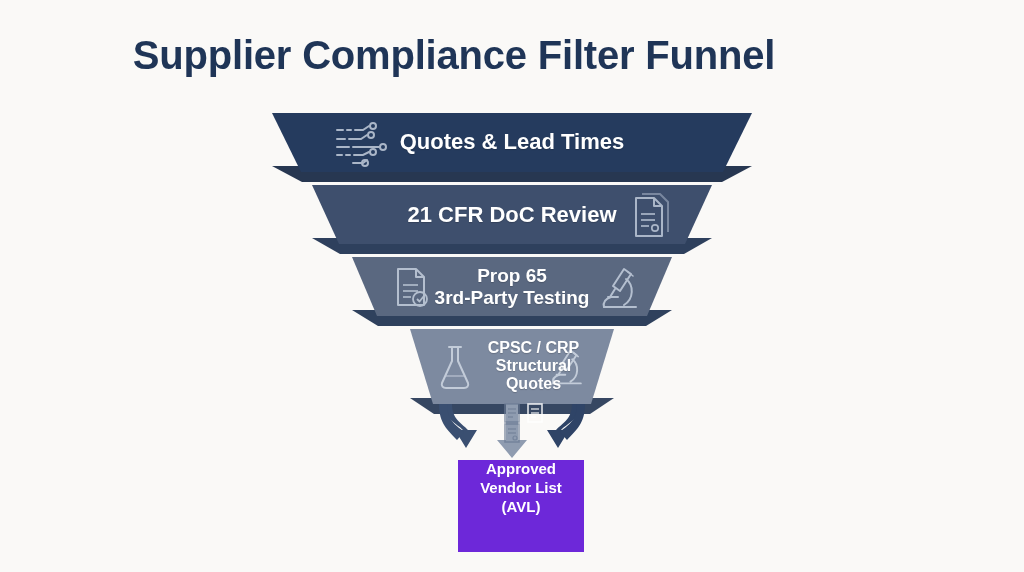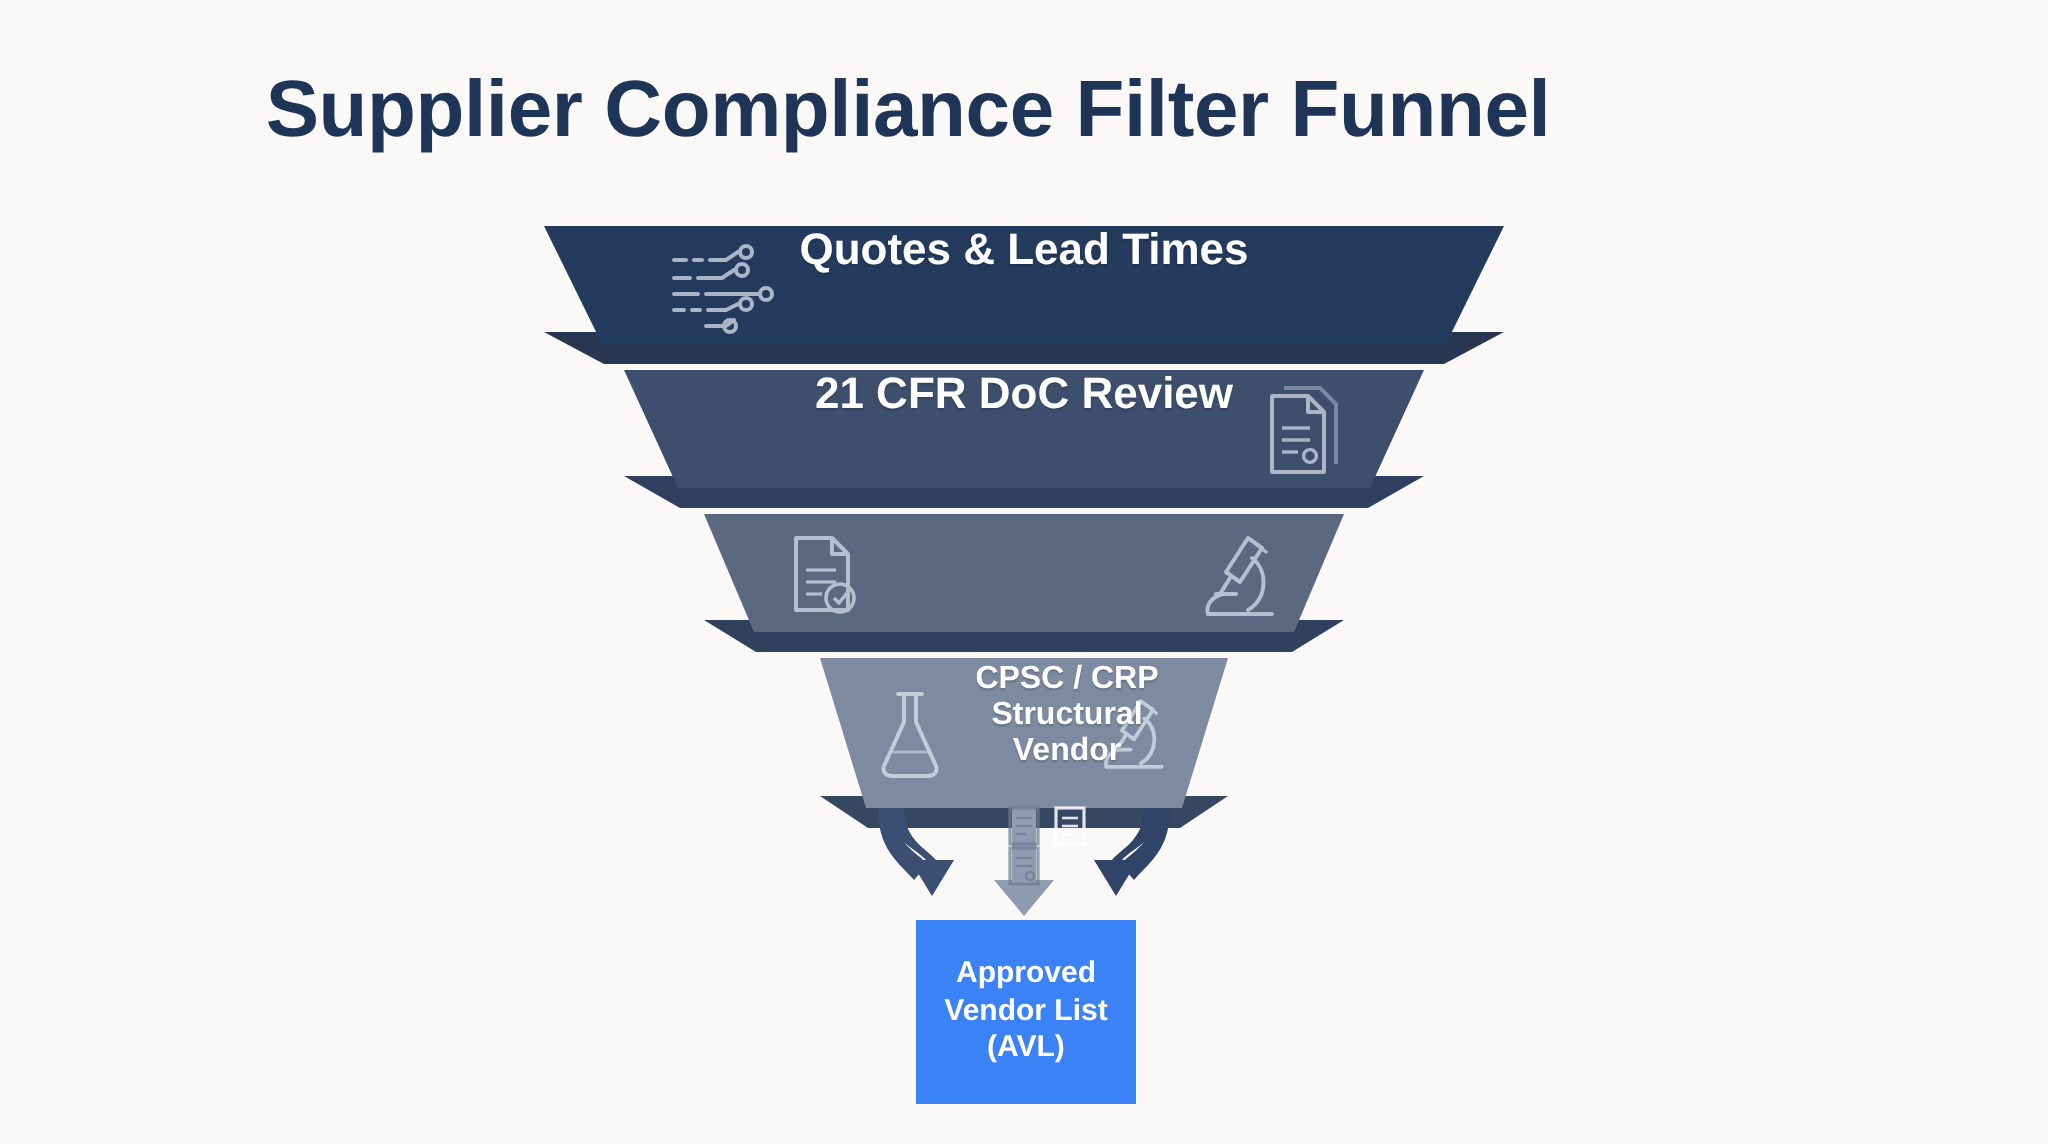--- a/index.html
+++ b/index.html
@@ -29,45 +29,45 @@
     font-size: 40px;
     font-weight: bold;
     color: #1f3557;
     letter-spacing: -0.2px;
     line-height: 1.1;
     white-space: nowrap;
   }
   .layer {
     position: absolute;
     display: flex;
-    align-items: flex-start;
+    align-items: center;
     justify-content: center;
   }
   .layer-label {
     position: relative;
     color: #ffffff;
     font-weight: bold;
     text-align: center;
     line-height: 1.12;
     z-index: 4;
     text-shadow: 0 1px 1px rgba(0,0,0,0.18);
   }
   .lbl-1 { font-size: 22px; }
   .lbl-2 { font-size: 22px; }
   .lbl-3 { font-size: 19px; }
   .lbl-4 { font-size: 16px; margin-left: 43px; }
   .final-box {
     position: absolute;
     left: 458px;
     top: 460px;
-    width: 110px;
+    width: 126px;
     height: 92px;
-    background: #3b82f6;
+    background: #6d28d9;
     display: flex;
-    align-items: center;
+    align-items: flex-start;
     justify-content: center;
     z-index: 8;
   }
   .final-label {
     color: #ffffff;
     font-size: 15px;
     font-weight: bold;
     text-align: center;
     line-height: 1.25;
   }
@@ -209,26 +209,32 @@
       <div>Quotes &amp; Lead Times</div>
     </div>
   </div>
 
   <div class="layer" style="left:312px;top:185px;width:400px;height:60px;">
     <div class="layer-label lbl-2">
       <div>21 CFR DoC Review</div>
     </div>
   </div>
 
+  <div class="layer" style="left:352px;top:257px;width:320px;height:59px;">
+    <div class="layer-label lbl-3">
+      <div>Prop 65</div>
+      <div>3rd-Party Testing</div>
+    </div>
+  </div>
 
   <div class="layer" style="left:410px;top:331px;width:204px;height:70px;">
     <div class="layer-label lbl-4">
       <div>CPSC / CRP</div>
       <div>Structural</div>
-      <div>Vendor</div>
+      <div>Quotes</div>
     </div>
   </div>
 
   <div class="final-box">
     <div class="final-label">
       <div>Approved</div>
       <div>Vendor List</div>
       <div>(AVL)</div>
     </div>
   </div>

